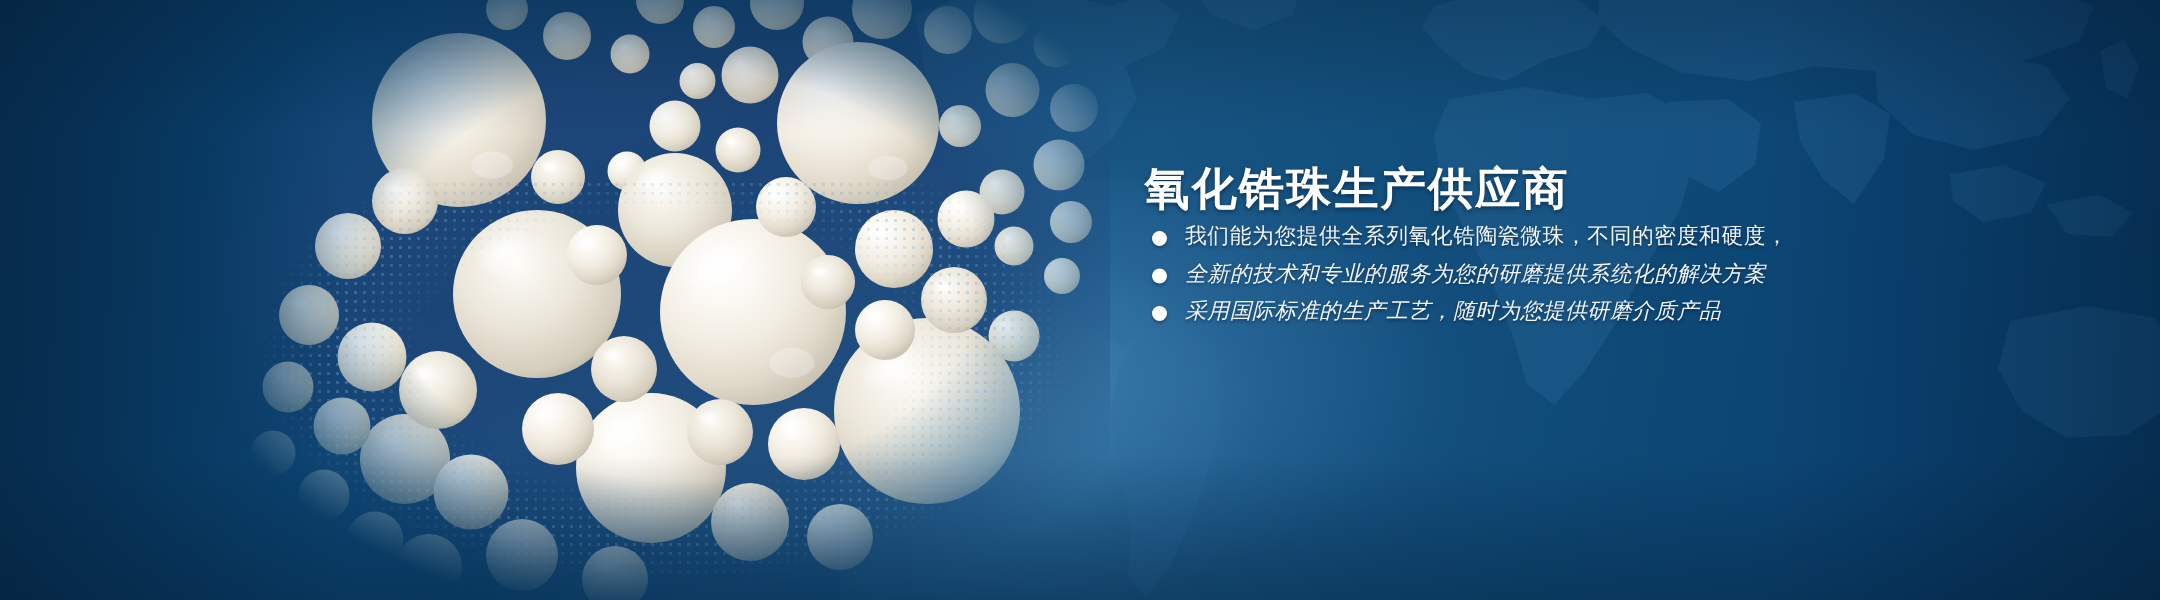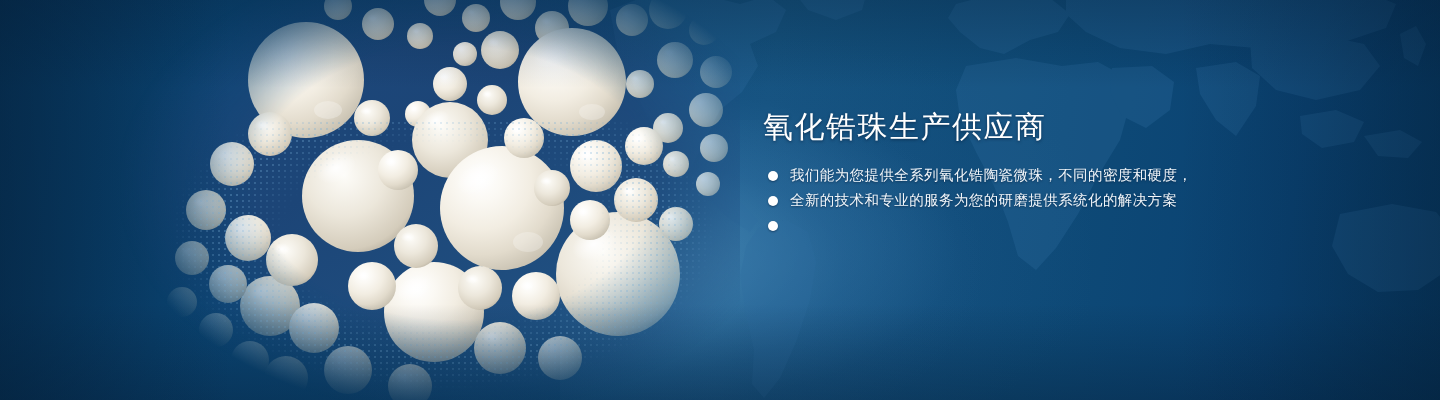--- a/index.html
+++ b/index.html
@@ -91,34 +91,34 @@
             mask-image:
       radial-gradient(ellipse 44% 52% at 52% 38%, rgba(0,0,0,0) 58%, rgba(0,0,0,0.85) 80%, rgba(0,0,0,0) 100%);
     opacity:.75;
     pointer-events:none;
   }
 
   
   .copy { position:absolute; left:763px; top:108px; width:520px; }
 
   .headline {
-    font-size:30px; line-height:38px; font-weight:400; color:#ffffff;
+    font-size:30px; line-height:38px; font-weight:700; color:#ffffff;
     letter-spacing:1.5px;
     text-shadow:0 1px 3px rgba(0,20,45,0.55);
     white-space:nowrap;
   }
 
-  .bullets { margin-top:17px; list-style:none; }
+  .bullets { margin-top:0; list-style:none; }
   .bullet {
     position:relative; padding-left:27px;
     font-size:14.5px; line-height:25px; color:#f2f6fa;
     letter-spacing:.4px;
     text-shadow:0 1px 2px rgba(0,20,45,0.5);
   }
-  .bullet + .bullet { margin-top:0; }
+  .bullet + .bullet { margin-top:0;font-style:italic; }
   .dot {
     position:absolute; left:5px; top:8px;
     width:10px; height:10px; border-radius:50%;
     background:#ffffff;
     box-shadow:0 1px 2px rgba(0,20,45,0.45);
   }
   .bullet-line2 { display:block; }
 </style>
 </head>
 <body>
@@ -351,18 +351,19 @@
         <span>我们能为您提供全系列氧化锆陶瓷微珠，不同的密度和硬度，</span>
       </li>
 
       <li class="bullet">
         <span class="dot"></span>
         <span>全新的技术和专业的服务为您的研磨提供系统化的解决方案</span>
       </li>
 
       <li class="bullet">
         <span class="dot"></span>
+        <span>采用国际标准的生产工艺，随时为您提供研磨介质产品</span>
       </li>
 
     </ul>
   </div>
 
 </div>
 
 </body></html>

